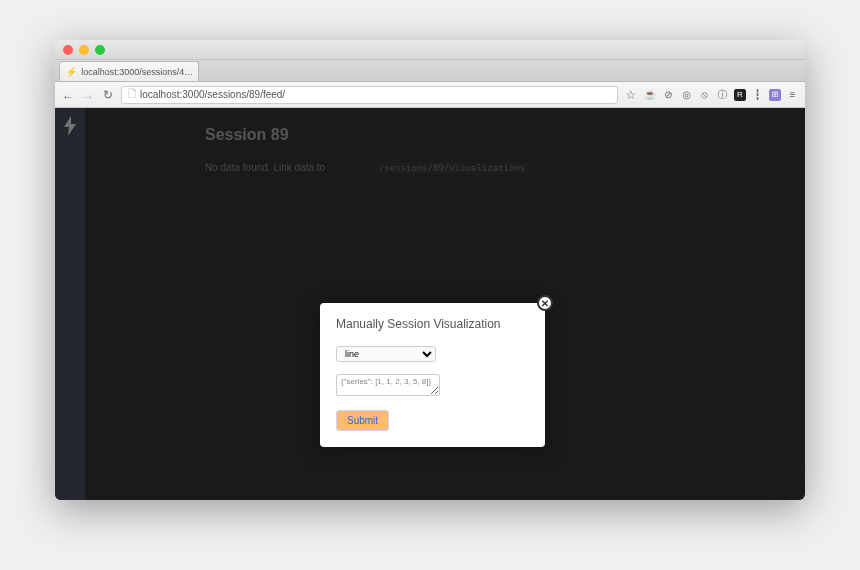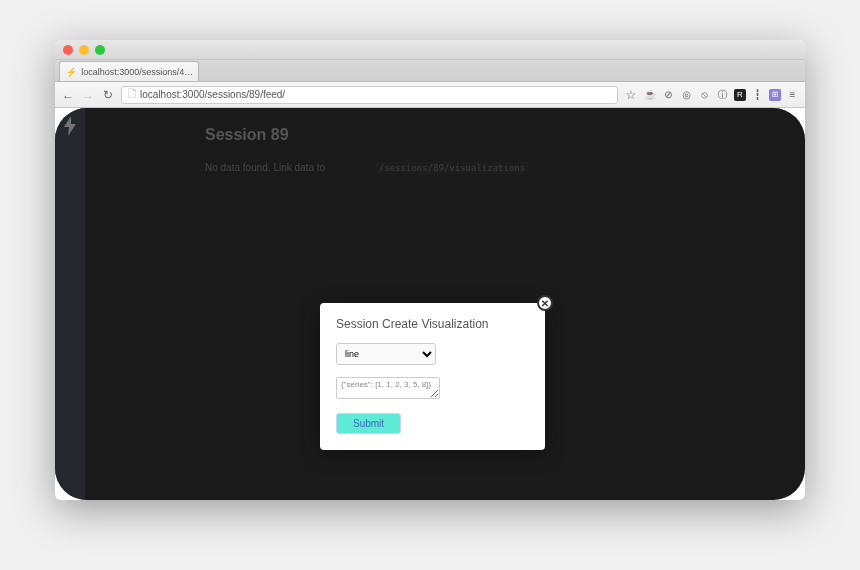--- a/index.html
+++ b/index.html
@@ -88,21 +88,21 @@
     display: flex;
     align-items: center;
     padding: 0 6px;
     gap: 4px;
   }
   .omnibox .page-icon { color:#999; font-size:10px; }
   .ext-icons { display:flex; align-items:center; gap:5px; }
   .ext-ico { width:13px; height:13px; display:flex;align-items:center;justify-content:center; font-size:10px; color:#666; }
   .ext-box { width:12px;height:12px;border-radius:2px;display:flex;align-items:center;justify-content:center;font-size:8px;color:#fff; }
   
-  .viewport { flex:1; position:relative; background:#3a3a3a; overflow:hidden;border-radius:32px; }
+  .viewport { flex:1; position:relative; background:#3a3a3a; overflow:hidden; }
   .sidebar {
     position:absolute; left:0; top:0; bottom:0; width:30px;
     background:#505766;
     display:flex; justify-content:center; padding-top:8px;
   }
   .bolt { color:#fff; font-size:18px; }
   .content {
     position:absolute; left:30px; right:0; top:0; bottom:0;
     padding: 18px 0 0 120px;
     color:#ccc;
@@ -132,21 +132,21 @@
     width:16px; height:16px;
     background:#fff;
     border:2px solid #333;
     border-radius:50%;
     display:flex;align-items:center;justify-content:center;
     font-size:10px; font-weight:bold; color:#333;
     cursor:pointer;
   }
   .modal h3 { font-size:12px; font-weight:400; color:#555; margin-bottom:12px; }
   .modal select {
-    width:100px; height:22px;
+    width:100px; height:16px;
     font-size:9px;
     border:1px solid #ccc;
     border-radius:3px;
     background:#fafafa;
     padding:0 4px;
     margin-bottom:12px;
   }
   .modal textarea {
     width:104px; height:22px;
     font-size:8px;
@@ -155,24 +155,24 @@
     padding:2px 4px;
     color:#888;
     font-family: inherit;
     resize: both;
     display:block;
     margin-bottom:14px;
   }
   .modal .submit {
     font-size:10px;
     color:#3a68c7;
-    background:#5eead4;
+    background:#fdba74;
     border:1px solid #c9d6ef;
     border-radius:3px;
-    padding:4px 16px;
+    padding:4px 10px;
     cursor:pointer;
   }
 </style>
 </head>
 <body>
 
 <div class="window">
 
   <div class="titlebar">
     <div class="tl-dot tl-red"></div>
@@ -223,21 +223,21 @@
       <div class="page-title">Session 89</div>
       <div class="nodata">
         <span>No data found. Link data to </span><code>/sessions/89/visualizations</code>
       </div>
     </div>
 
     <div class="dimmer"></div>
 
     <div class="modal">
       <div class="modal-close">✕</div>
-      <h3>Session Create Visualization</h3>
+      <h3>Manually Session Visualization</h3>
       <select>
         <option>line</option>
       </select>
       <textarea placeholder="{&quot;series&quot;: [1, 1, 2, 3, 5, 8]}" style="">{"series": [1, 1, 2, 3, 5, 8]}</textarea>
       <button class="submit">Submit</button>
     </div>
   </div>
 
 </div>
 

